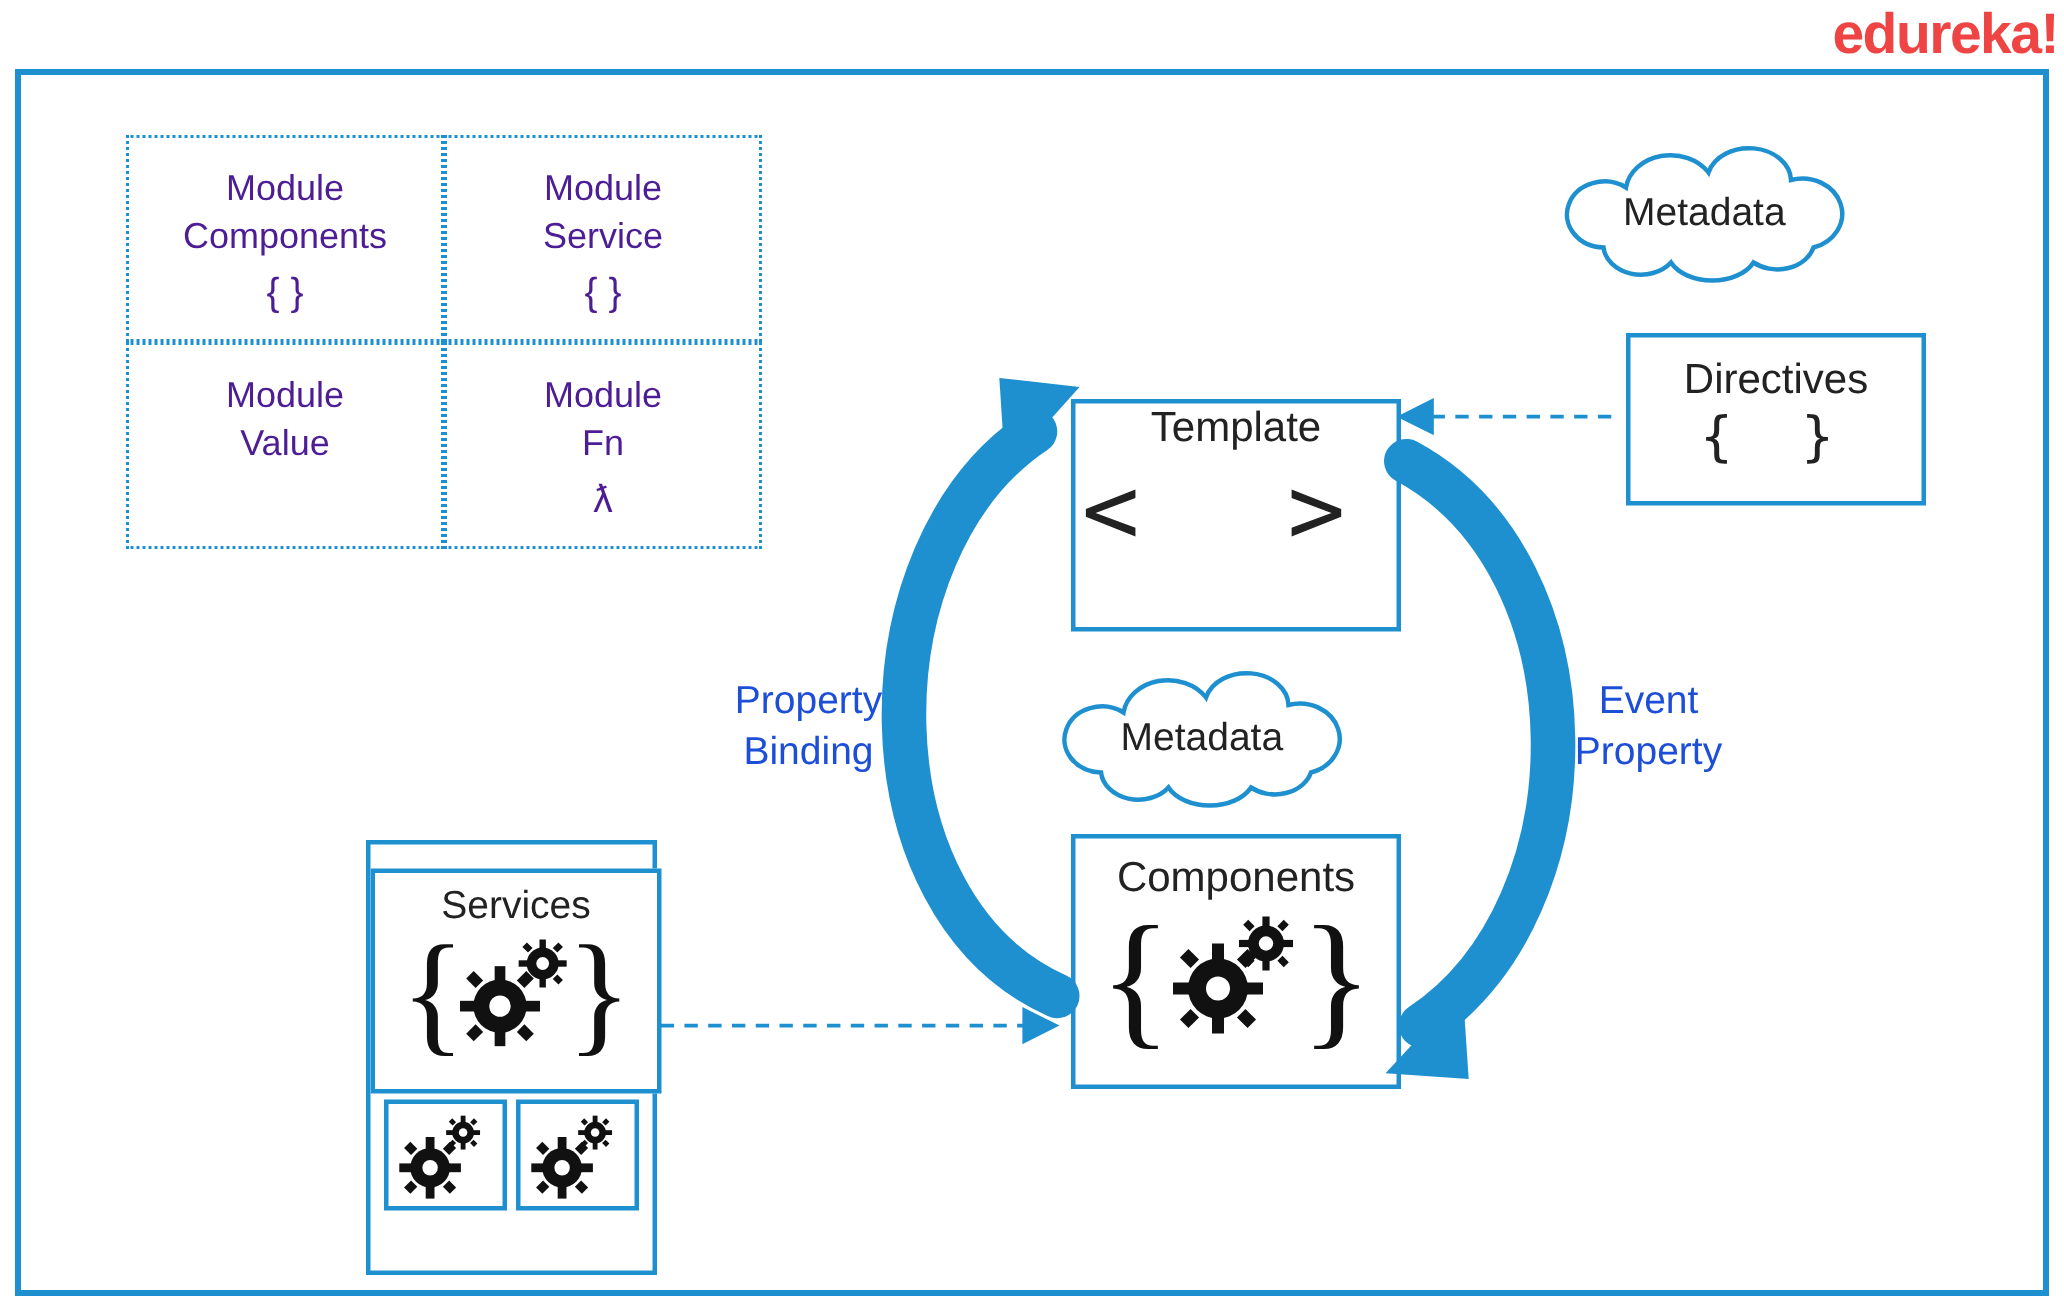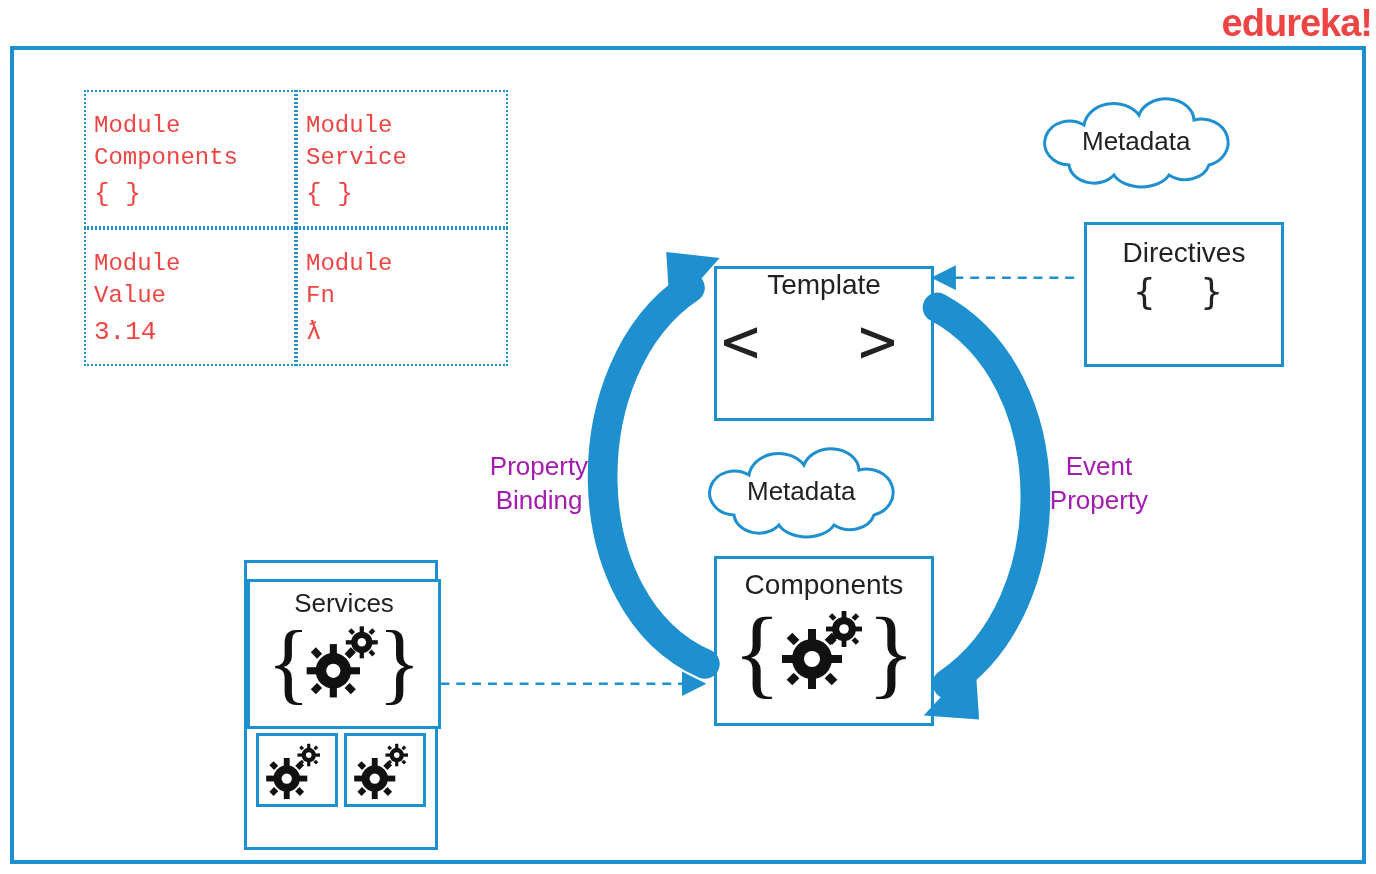--- a/index.html
+++ b/index.html
@@ -31,25 +31,25 @@
   .modules {
     position: absolute;
     top: 40px;
     left: 70px;
     width: 424px;
     display: grid;
     grid-template-columns: 1fr 1fr;
   }
   .mod-cell {
     border: 2px dotted #1e90d0;
+    text-align: center;
     font-size: 24px;
-    color: #ef4444;
+    color: #4c1d95;
     padding: 18px 8px 14px;
     line-height: 1.35;
-    font-family: Liberation Mono, monospace;
   }
   .mod-cell .sym {
     font-size: 26px;
     margin-top: 2px;
     display: block;
   }
   
   .box {
     position: absolute;
     border: 3px solid #1e90d0;
@@ -88,21 +88,21 @@
     font-size: 100px;
     font-family: Georgia, serif;
     top: -10px;
     color: #111;
   }
   .brace-l { left: -26px; }
   .brace-r { right: -26px; }
   
   .directives-box {
     left: 1070px; top: 172px;
-    width: 200px; height: 145px;
+    width: 200px; height: 115px;
     padding-top: 12px;
     font-size: 28px;
   }
   .directives-box .sym {
     font-size: 36px;
     letter-spacing: 12px;
     font-family: Consolas, monospace;
     display: block;
     margin-top: 2px;
   }
@@ -142,21 +142,21 @@
   .mini-box {
     width: 82px; height: 74px;
     border: 3px solid #1e90d0;
     position: relative;
     background: #fff;
   }
   
   .label {
     position: absolute;
     font-size: 26px;
-    color: #a21caf;
+    color: #1d4ed8;
     text-align: center;
     line-height: 1.3;
   }
   .prop-binding { left: 450px; top: 400px; width: 150px; }
   .event-binding { left: 1010px; top: 400px; width: 150px; }
   .cloud-svg { position: absolute; }
   .cloud-text {
     position: absolute;
     font-size: 26px;
     color: #222;
@@ -183,21 +183,20 @@
       <span class="sym">{ }</span>
     </div>
     <div class="mod-cell">
       <span style="white-space:pre-line;display:block">Module
 Service</span>
       <span class="sym">{ }</span>
     </div>
     <div class="mod-cell">
       <span style="white-space:pre-line;display:block">Module
 Value</span>
-      <span class="sym">3.14</span>
     </div>
     <div class="mod-cell">
       <span style="white-space:pre-line;display:block">Module
 Fn</span>
       <span class="sym">ƛ</span>
     </div>
   </div>
 
   <div class="box template-box">
     <div>Template</div>

